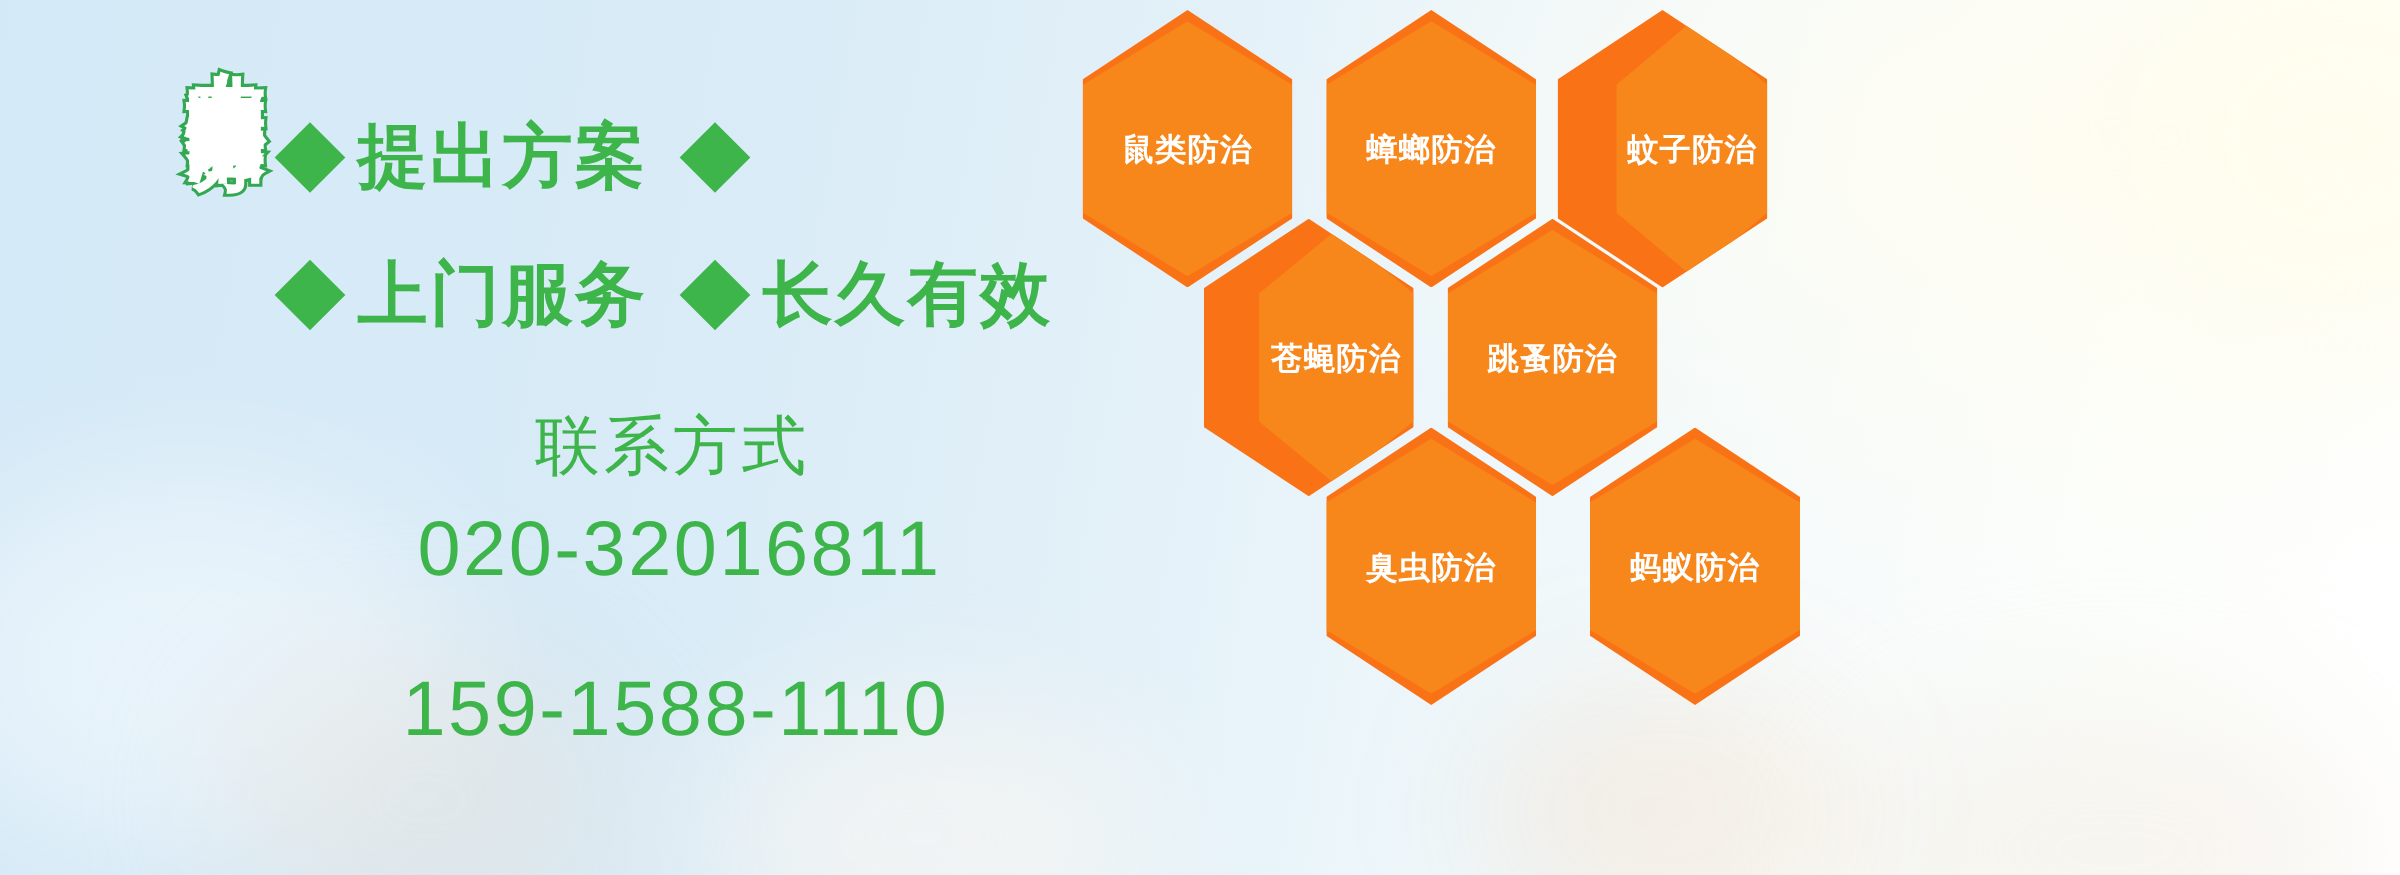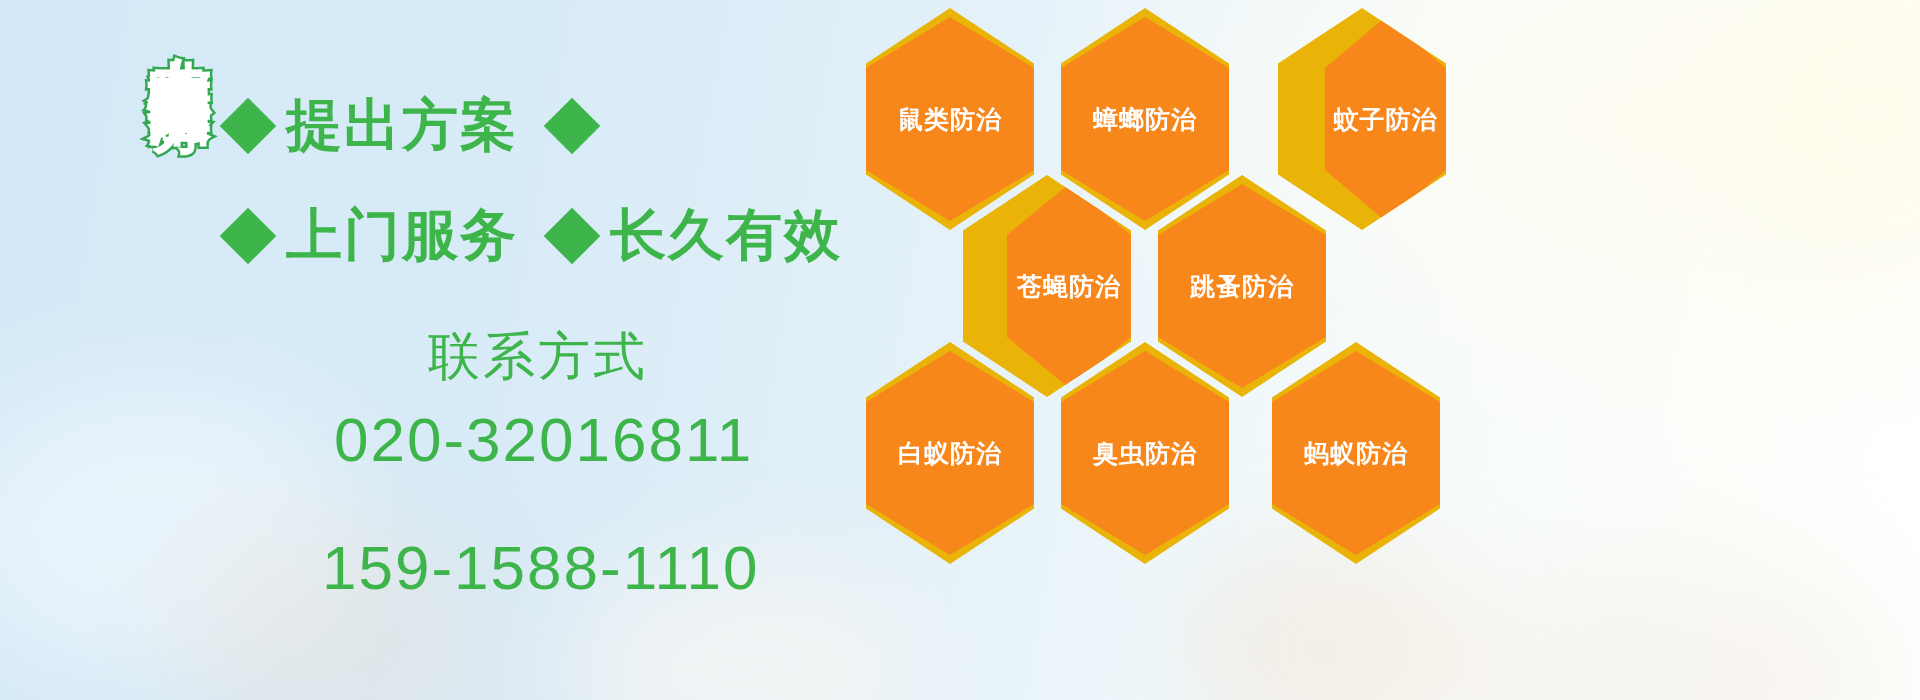--- a/index.html
+++ b/index.html
@@ -66,21 +66,21 @@
     font-size:62px; letter-spacing:2px; white-space:nowrap;
   }
   #phone-landline { left:334px; top:404px; }
   #phone-mobile   { left:322px; top:484px;margin-top:48px; }
 
   
   #honeycomb { position:absolute; left:860px; top:0; width:600px; height:700px; }
   .hex {
     position:absolute; width:168px; height:222px;
     clip-path:polygon(50% 0%, 100% 25%, 100% 75%, 50% 100%, 0% 75%, 0% 25%);
-    background:#eab308;
+    background:#f97316;
     display:flex; align-items:center; justify-content:flex-end;
   }
   .hex-inner {
     width:176px; height:204px;
     clip-path:polygon(50% 0%, 100% 25%, 100% 75%, 50% 100%, 0% 75%, 0% 25%);
     background:#f7861b;
     display:flex; align-items:center; justify-content:center;
   }
   .hex-label {
     color:#ffffff; font-family:"DejaVu Sans", sans-serif;
@@ -132,42 +132,37 @@
   <div class="hex" style="left:6px;   top:8px;">
     <div class="hex-inner">
       <span class="hex-label">鼠类防治</span>
     </div>
   </div>
   <div class="hex" style="left:201px; top:8px;">
     <div class="hex-inner">
       <span class="hex-label">蟑螂防治</span>
     </div>
   </div>
-  <div class="hex" style="left:418px; top:8px;padding-left:47px;">
+  <div class="hex" style="left:386px; top:8px;padding-left:47px;">
     <div class="hex-inner">
       <span class="hex-label">蚊子防治</span>
     </div>
   </div>
 
   <div class="hex" style="left:103px; top:175px;padding-left:44px;">
     <div class="hex-inner">
       <span class="hex-label">苍蝇防治</span>
     </div>
   </div>
   <div class="hex" style="left:298px; top:175px;">
     <div class="hex-inner">
       <span class="hex-label">跳蚤防治</span>
     </div>
   </div>
 
-  <div class="hex" style="left:6px;   top:342px;">
-    <div class="hex-inner">
-      <span class="hex-label">白蚁防治</span>
-    </div>
-  </div>
   <div class="hex" style="left:201px; top:342px;">
     <div class="hex-inner">
       <span class="hex-label">臭虫防治</span>
     </div>
   </div>
   <div class="hex" style="left:412px; top:342px;">
     <div class="hex-inner">
       <span class="hex-label">蚂蚁防治</span>
     </div>
   </div>

